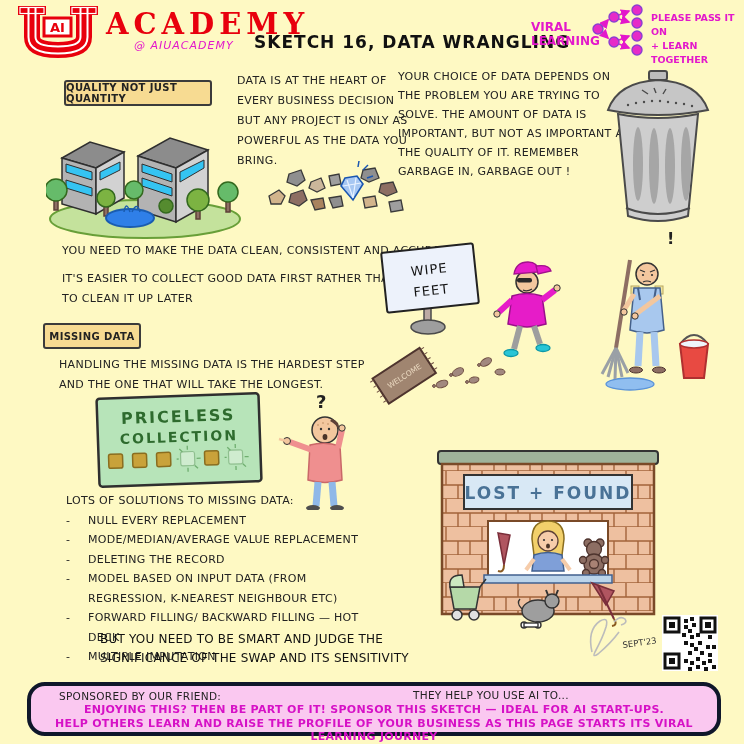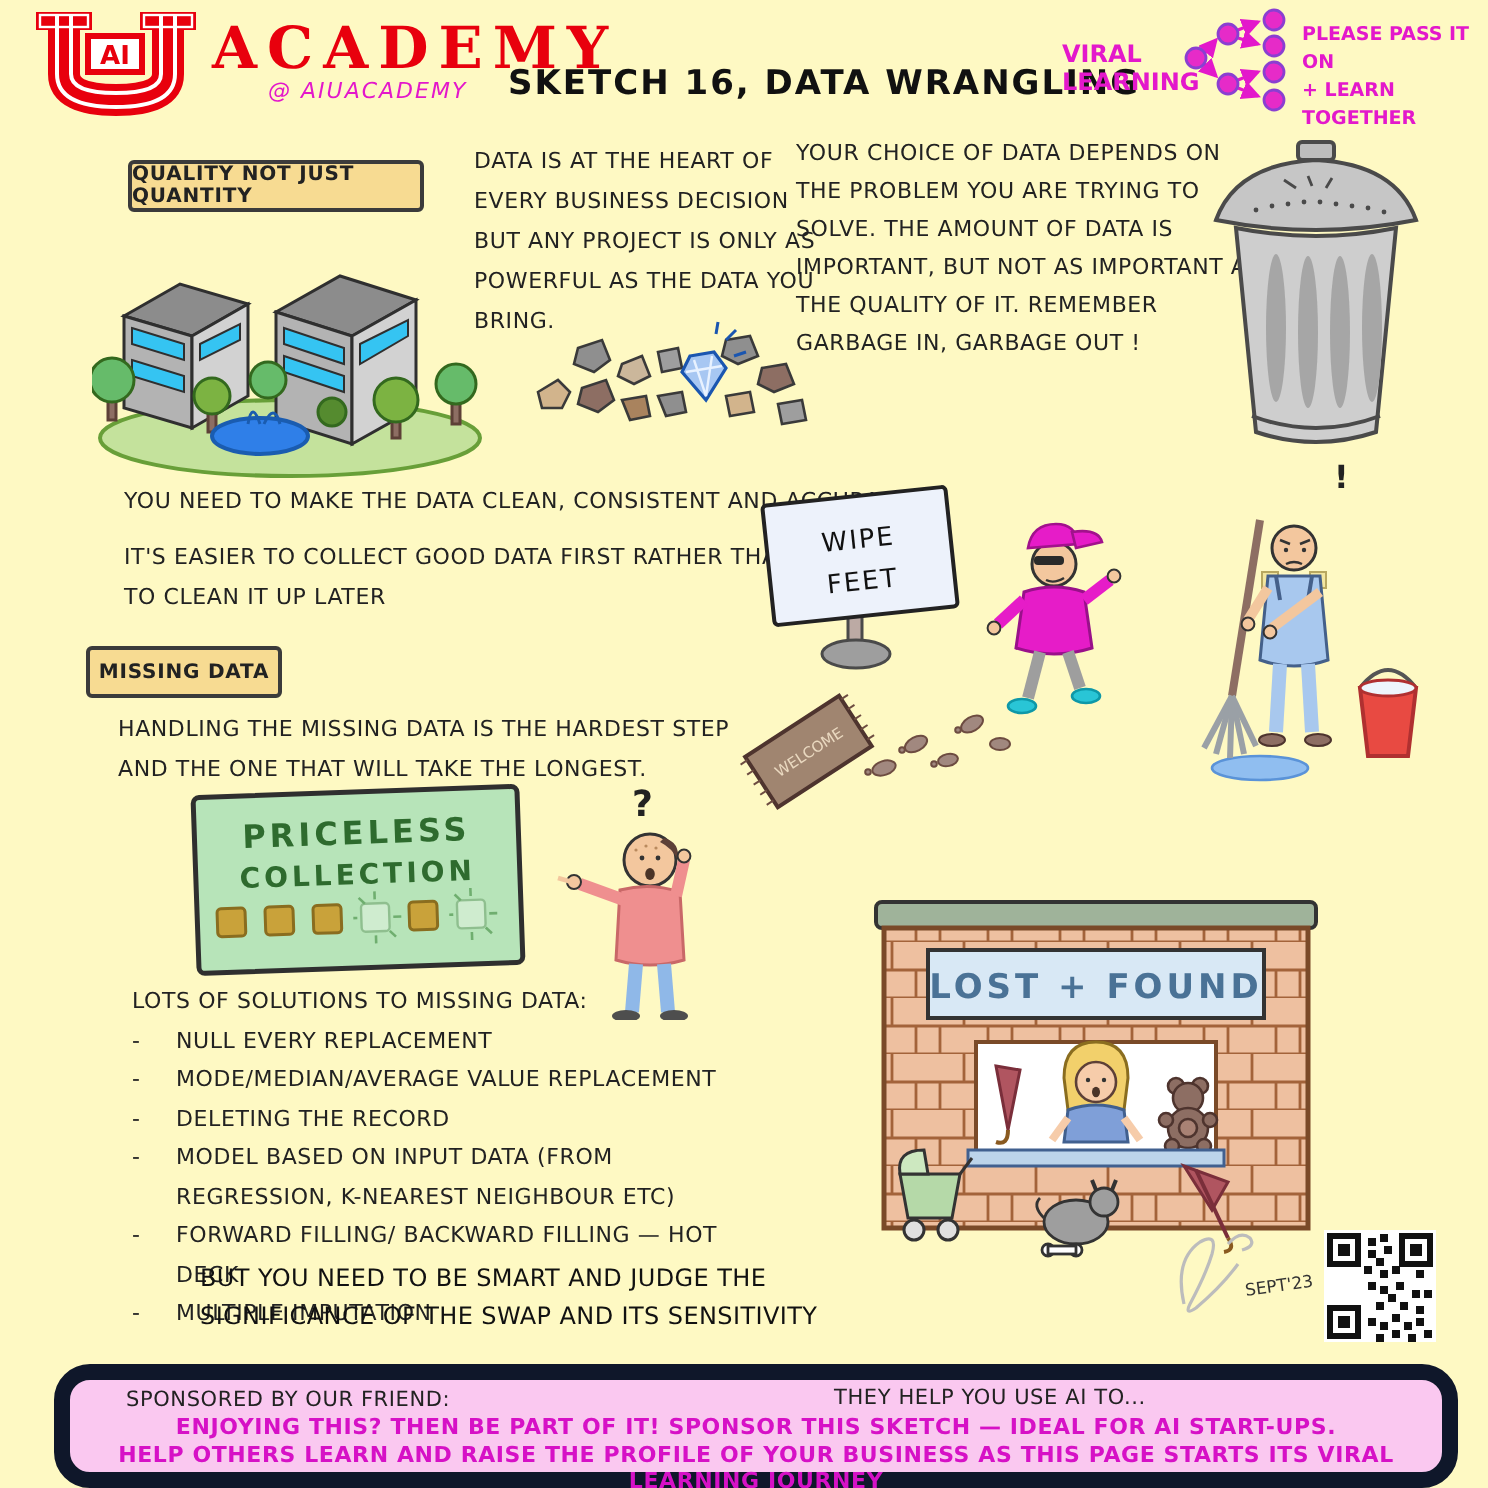--- a/index.html
+++ b/index.html
@@ -7,21 +7,21 @@
         font-family:"DejaVu Sans",sans-serif;color:#1f1f1f;}
   .abs{position:absolute;}
   .hand{font-family:"DejaVu Sans",sans-serif;letter-spacing:.3px;line-height:20px;font-size:11px;color:#222;}
   .brand{font-family:"DejaVu Serif",serif;font-weight:bold;color:#e8000d;font-size:29px;letter-spacing:5px;}
   .handle{color:#e318cb;font-weight:normal;font-style:italic;font-size:11px;letter-spacing:1px;}
   .title{font-size:17px;font-weight:bold;letter-spacing:1px;color:#111;}
   .magenta{color:#e318cb;font-weight:bold;}
   .labelbox{background:#f7db92;border:2px solid #3b3b3b;border-radius:3px;
             font-size:10px;letter-spacing:.4px;display:flex;align-items:center;justify-content:center;color:#222;font-weight:bold;}
   .smart{font-size:12px;font-weight:normal;letter-spacing:.2px;line-height:19px;color:#111;}
-  .footer{background:#fac8f0;border:8px solid #0f172a;border-radius:18px;}
+  .footer{background:#fac8f0;border:4px solid #0f172a;border-radius:18px;}
   .fblack{font-size:10.5px;color:#222;letter-spacing:.3px;}
   .fmag{font-size:11px;color:#d611c6;font-weight:bold;letter-spacing:.3px;text-align:center;width:100%;}
   .dash-row{display:flex;}
   .dash-row .d{width:22px;flex:0 0 22px;}
   .dash-row .t{width:292px;}
   svg text{font-family:"DejaVu Sans",sans-serif;}
 </style>
 </head>
 <body>
 

